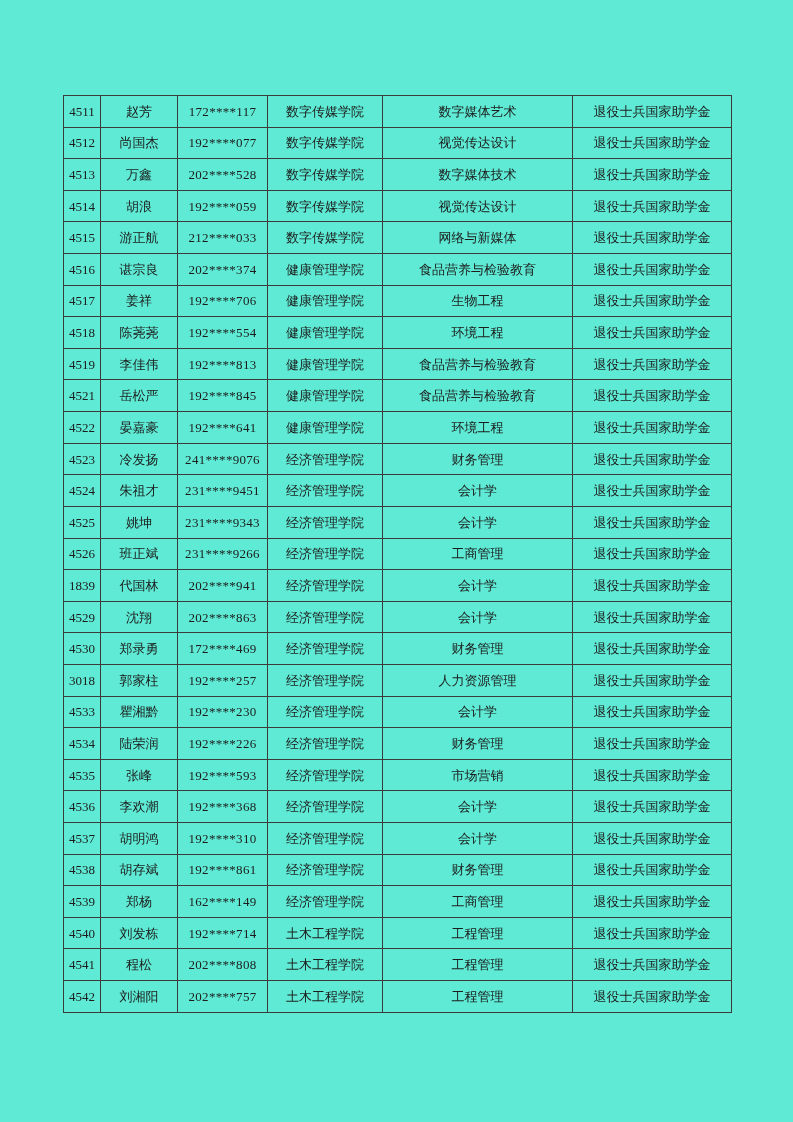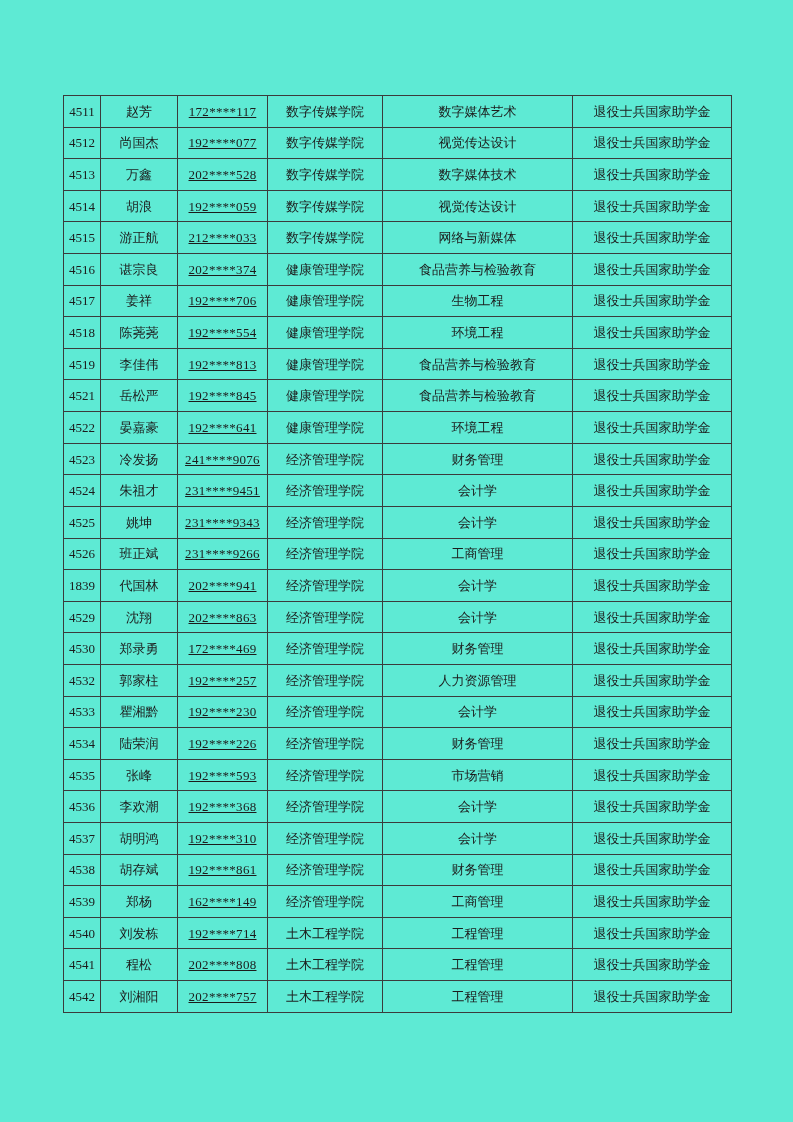--- a/index.html
+++ b/index.html
@@ -33,21 +33,20 @@
     color:#1c1c1c;
     padding:0 2px;
     white-space:nowrap;
     overflow:hidden;
   }
   table.roster td.c-num{
     font-size:13px;
   }
   table.roster td.c-id{
     letter-spacing:0.3px;
-    text-decoration:underline;
   }
 </style>
 </head>
 <body>
 
 <div class="page">
   <table class="roster">
     <colgroup>
       <col style="width:37px">
       <col style="width:77px">
@@ -195,21 +194,21 @@
         </tr>
         <tr>
           <td class="c-num">4530</td>
           <td class="c-name">郑录勇</td>
           <td class="c-id">172****469</td>
           <td class="c-college">经济管理学院</td>
           <td class="c-major">财务管理</td>
           <td class="c-grant">退役士兵国家助学金</td>
         </tr>
         <tr>
-          <td class="c-num">4532</td>
+          <td class="c-num">3018</td>
           <td class="c-name">郭家柱</td>
           <td class="c-id">192****257</td>
           <td class="c-college">经济管理学院</td>
           <td class="c-major">人力资源管理</td>
           <td class="c-grant">退役士兵国家助学金</td>
         </tr>
         <tr>
           <td class="c-num">4533</td>
           <td class="c-name">瞿湘黔</td>
           <td class="c-id">192****230</td>

